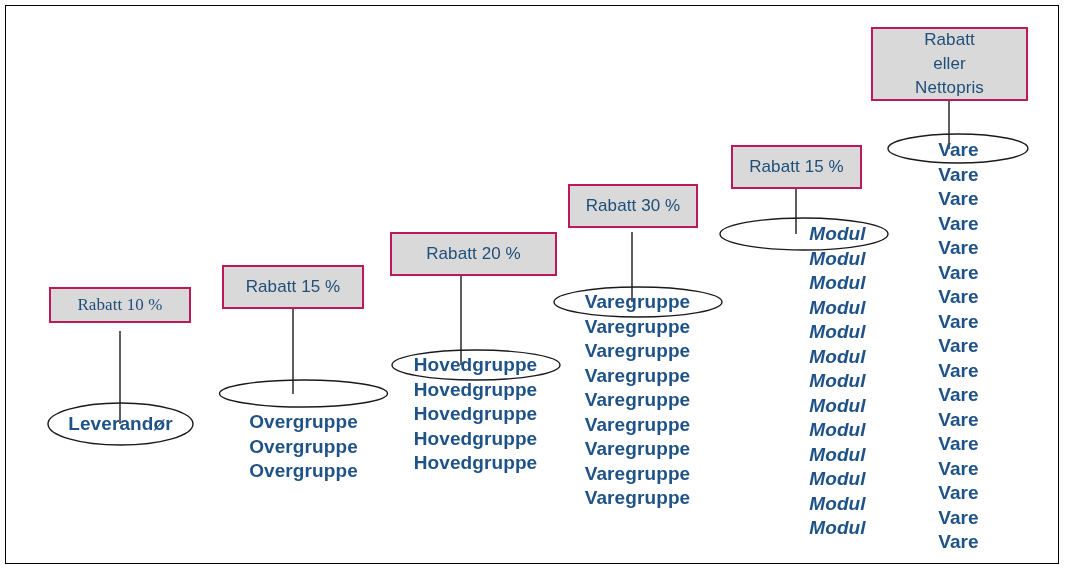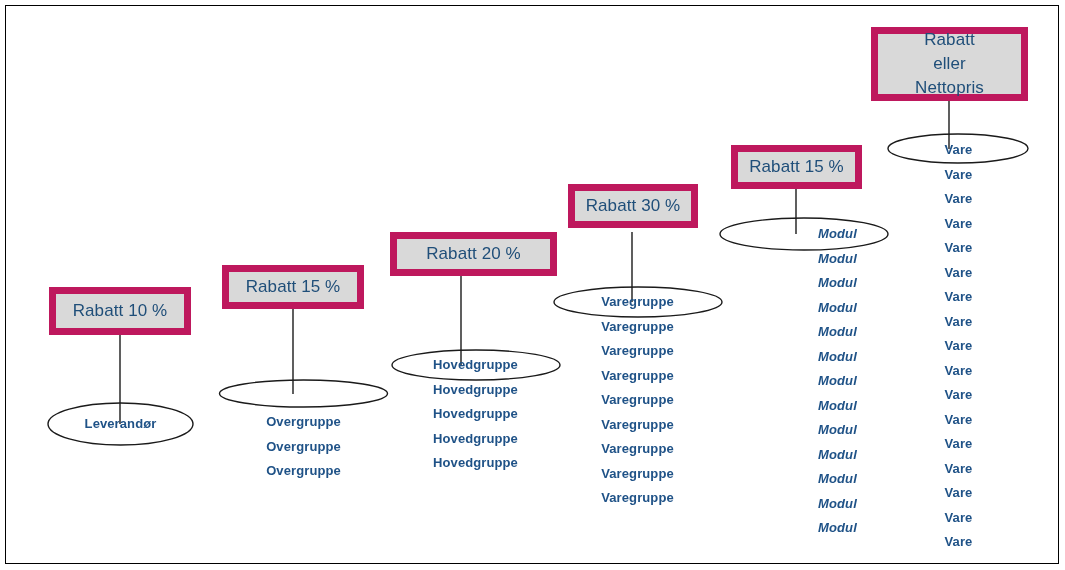--- a/index.html
+++ b/index.html
@@ -31,37 +31,37 @@
   #svg-layer {
     position: absolute;
     left: 0;
     top: 0;
     width: 1065px;
     height: 570px;
   }
   .disc-box {
     position: absolute;
     background: #d9d9d9;
-    border: 7px solid #be185d;
+    border: 2px solid #be185d;
     box-sizing: border-box;
     color: #1f4e79;
     font-size: 17px;
     font-weight: normal;
     line-height: 24px;
     text-align: center;
     display: flex;
     align-items: center;
     justify-content: center;
     white-space: pre-line;
     letter-spacing: 0.1px;
   }
   .entity-list {
     position: absolute;
     color: #1f5287;
-    font-size: 13px;
+    font-size: 19px;
     font-weight: bold;
     text-align: center;
     letter-spacing: 0.1px;
   }
   .entity-item {
     height: 24.5px;
     line-height: 24.5px;
     white-space: nowrap;
   }
 </style>
@@ -86,21 +86,21 @@
     <line x1="632" y1="232" x2="632" y2="302" stroke="#1a1a1a" stroke-width="1.4"></line>
     <ellipse cx="638" cy="302" rx="84" ry="15" fill="none" stroke="#1a1a1a" stroke-width="1.4"></ellipse>
 
     <line x1="796" y1="189" x2="796" y2="234" stroke="#1a1a1a" stroke-width="1.4"></line>
     <ellipse cx="804" cy="234" rx="84" ry="16" fill="none" stroke="#1a1a1a" stroke-width="1.4"></ellipse>
 
     <line x1="949" y1="101" x2="949" y2="149" stroke="#1a1a1a" stroke-width="1.4"></line>
     <ellipse cx="958" cy="148.5" rx="70" ry="14.5" fill="none" stroke="#1a1a1a" stroke-width="1.4"></ellipse>
   </svg>
 
-  <div class="disc-box" style="left:49px; top:287px; width:142px; height:48px;">
+  <div class="disc-box" style="left:49px; top:287px; width:142px; height:36px;font-family:Liberation Serif, serif;">
     <span>Rabatt 10 %</span>
   </div>
   <div class="entity-list" style="left:48px; top:412px; width:145px;">
     <div class="entity-item">Leverandør</div>
   </div>
 
   <div class="disc-box" style="left:222px; top:265px; width:142px; height:44px;">
     <span>Rabatt 15 %</span>
   </div>
   <div class="entity-list" style="left:231px; top:382px; width:145px;margin-top:28px;">

